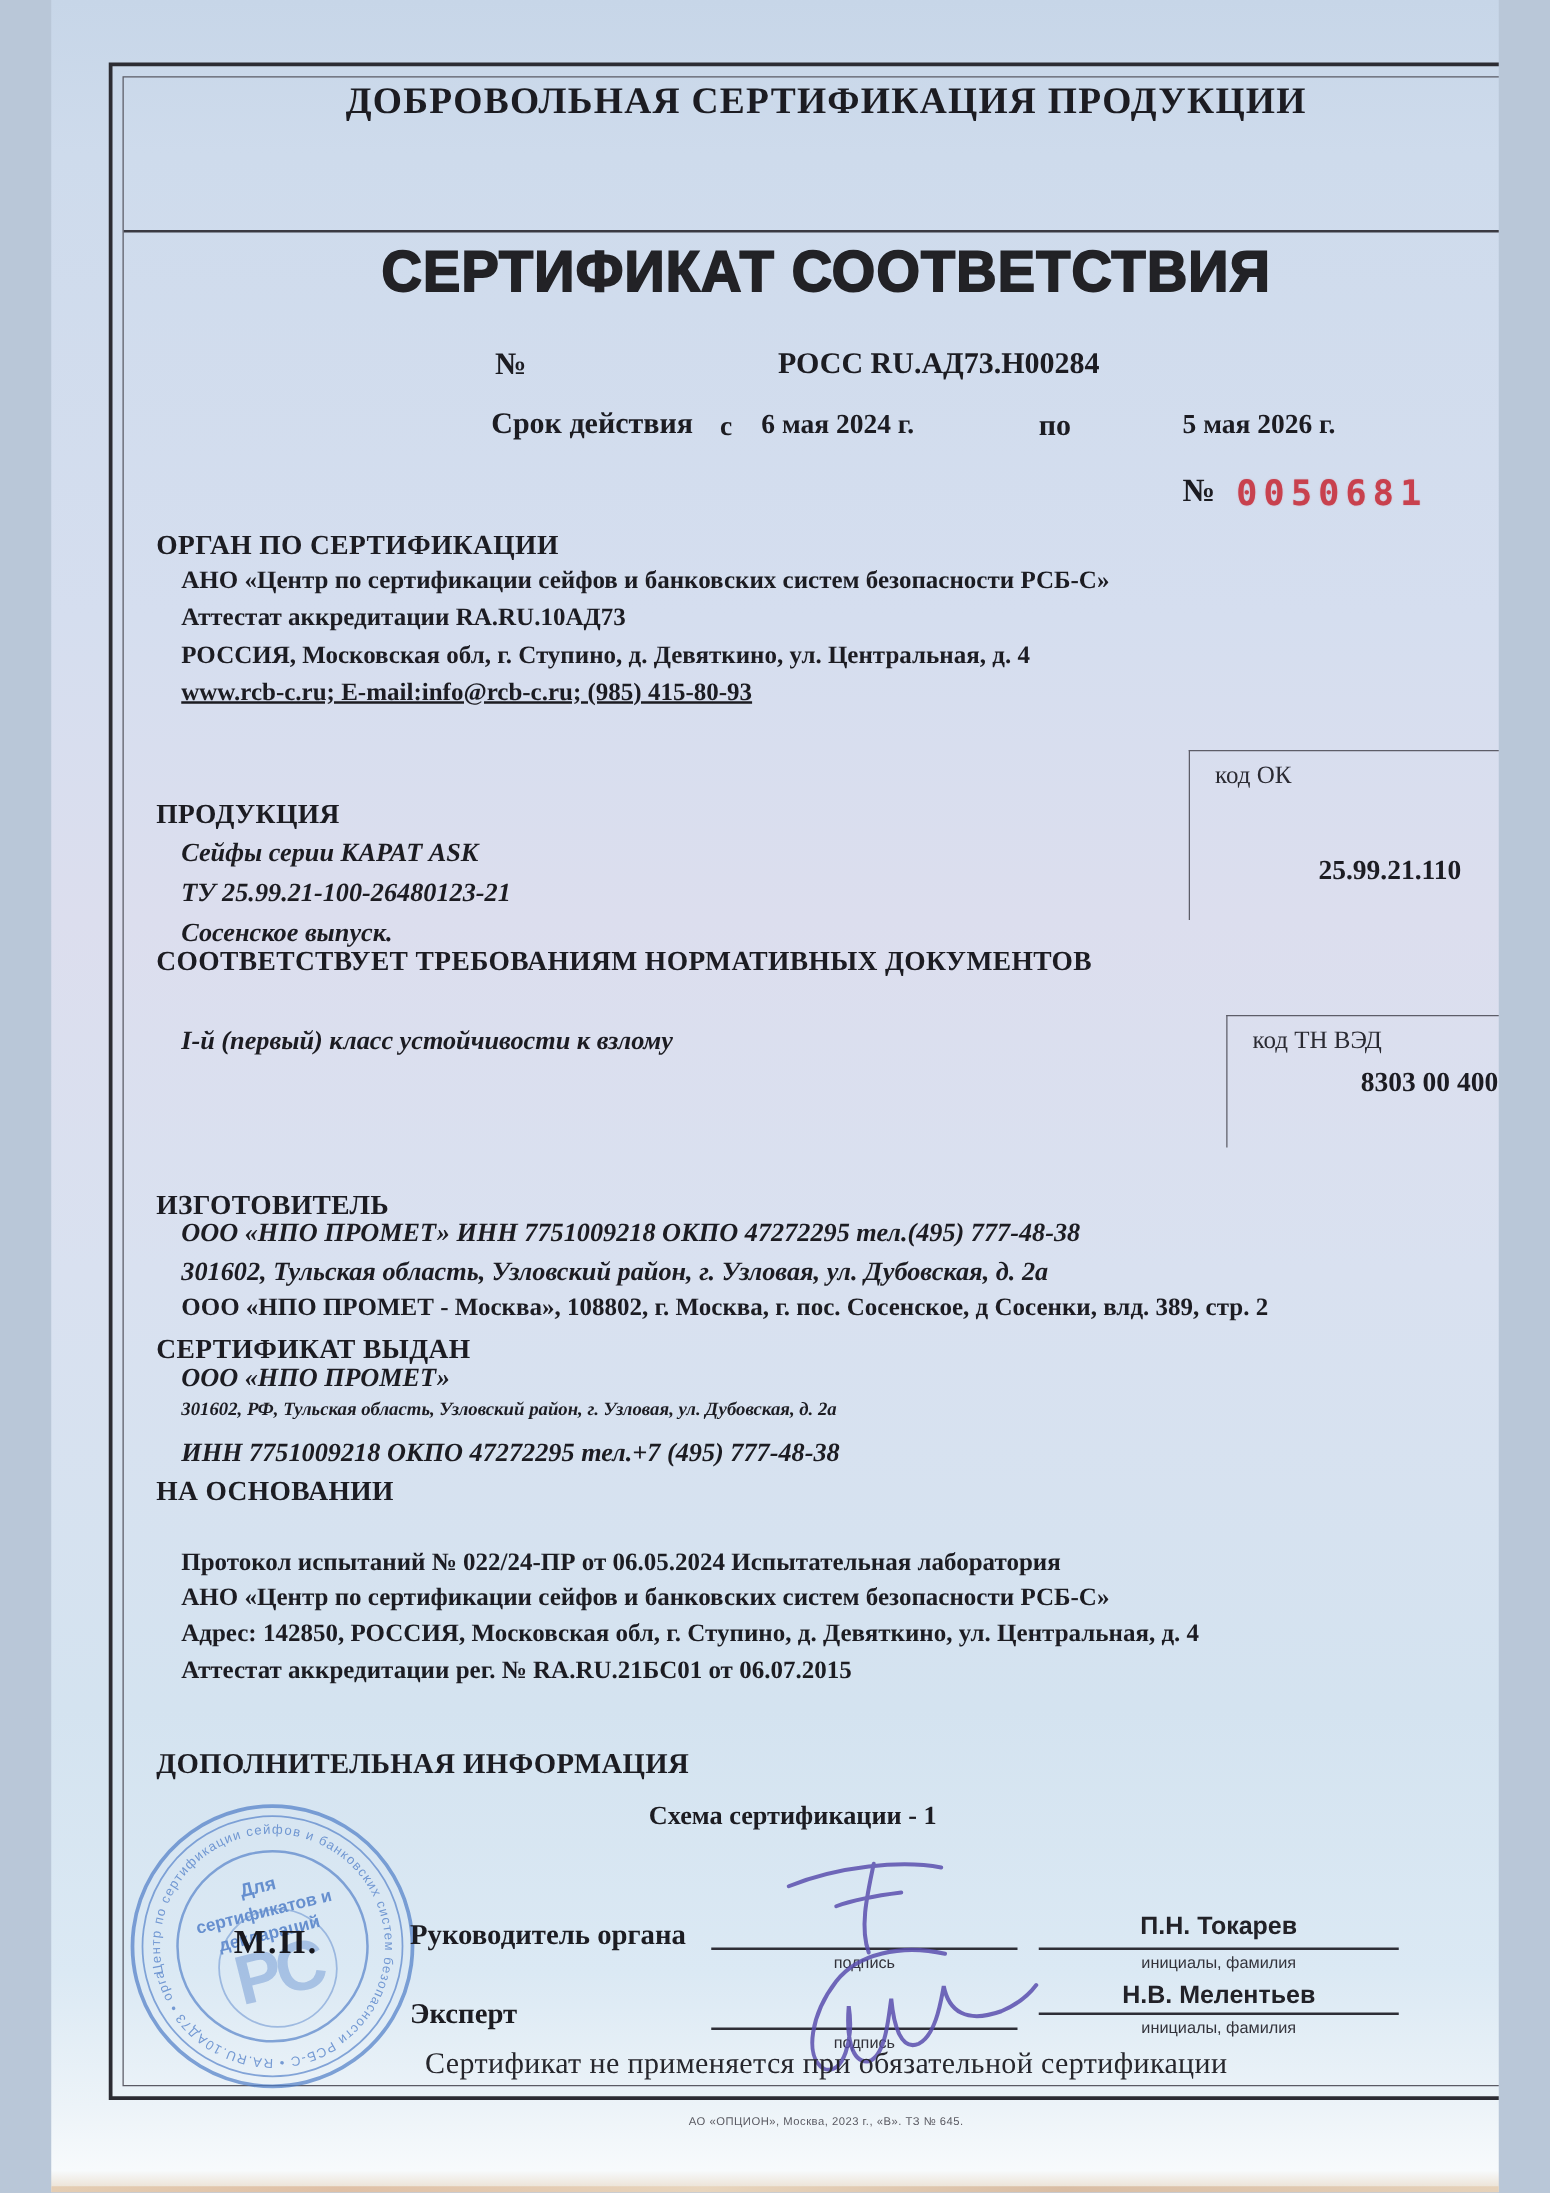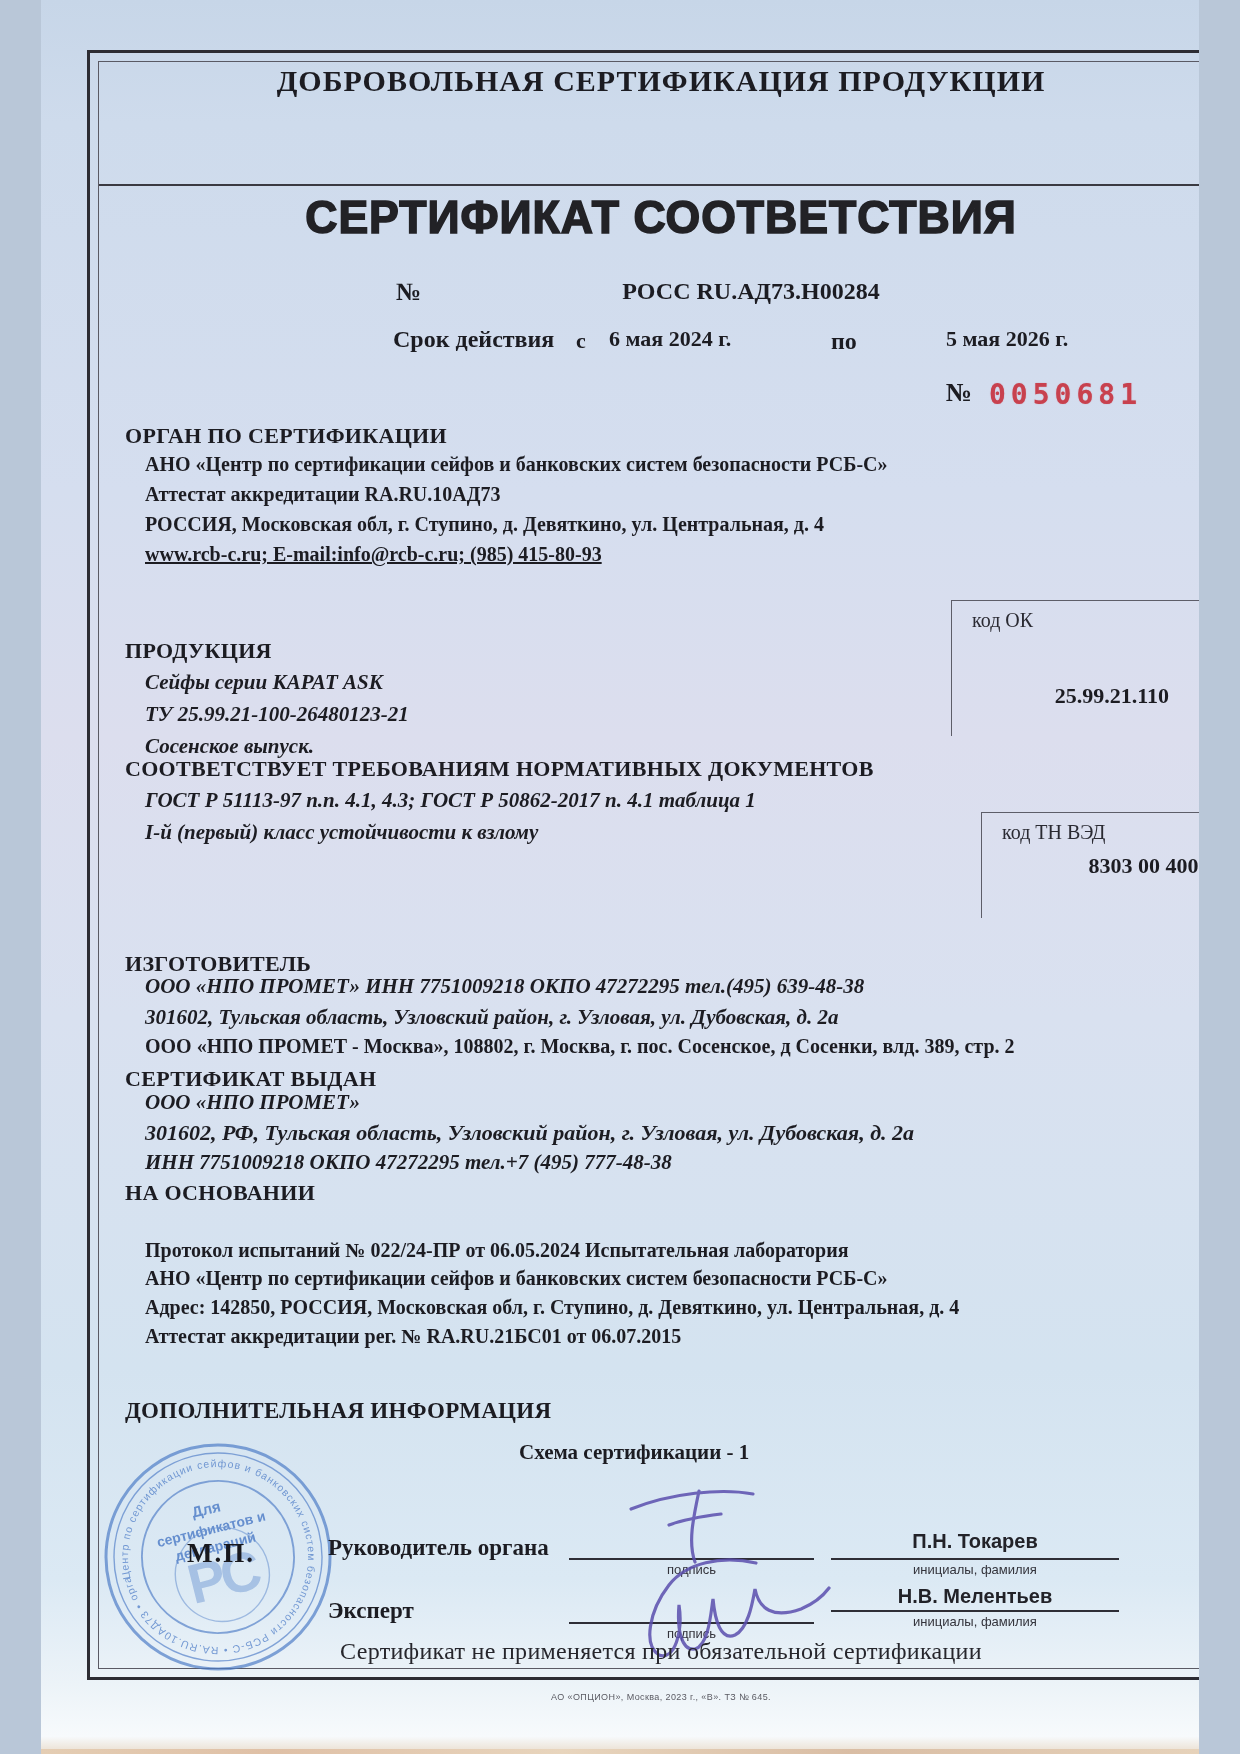--- a/index.html
+++ b/index.html
@@ -69,36 +69,35 @@
   <div class="ln it" style="left:104px;top:670px;font-size:21px;">Сейфы серии КАРАТ ASK</div>
   <div class="ln it" style="left:104px;top:702px;font-size:21px;">ТУ 25.99.21-100-26480123-21</div>
   <div class="ln it" style="left:104px;top:734px;font-size:21px;">Сосенское выпуск.</div>
 
   <div class="codebox" style="left:910px;top:600px;width:275px;height:135px;">
     <div class="codelabel">код ОК</div>
     <div class="codeval" style="right:58px;top:82px;">25.99.21.110</div>
   </div>
 
   <div class="ln hd" style="left:84px;top:756px;font-size:22px;">СООТВЕТСТВУЕТ ТРЕБОВАНИЯМ НОРМАТИВНЫХ ДОКУМЕНТОВ</div>
-  <div class="ln it" style="left:104px;top:788px;font-size:21px;">ГОСТ Р 51113-97 п.п. 4.1, 4.3; ГОСТ Р 50862-2017 п. 4.1 таблица 1</div>
   <div class="ln it" style="left:104px;top:820px;font-size:21px;">I-й (первый) класс устойчивости к взлому</div>
 
   <div class="codebox" style="left:910px;top:812px;width:275px;height:105px;margin-left:30px;">
     <div class="codelabel">код ТН ВЭД</div>
     <div class="codeval" style="right:42px;top:40px;">8303 00 400 0</div>
   </div>
 
   <div class="ln hd" style="left:84px;top:951px;">ИЗГОТОВИТЕЛЬ</div>
-  <div class="ln it" style="left:104px;top:974px;font-size:21px;">ООО «НПО ПРОМЕТ» ИНН 7751009218 ОКПО 47272295   тел.(495) 639-48-38</div>
+  <div class="ln it" style="left:104px;top:974px;font-size:21px;">ООО «НПО ПРОМЕТ» ИНН 7751009218 ОКПО 47272295   тел.(495) 777-48-38</div>
   <div class="ln it" style="left:104px;top:1005px;font-size:21px;">301602, Тульская область, Узловский район,  г. Узловая, ул. Дубовская, д. 2а</div>
   <div class="ln" style="left:104px;top:1035px;">ООО «НПО ПРОМЕТ - Москва», 108802, г. Москва, г. пос. Сосенское, д Сосенки, влд. 389, стр. 2</div>
 
   <div class="ln hd" style="left:84px;top:1066px;">СЕРТИФИКАТ ВЫДАН</div>
   <div class="ln it" style="left:104px;top:1090px;font-size:21px;">ООО «НПО ПРОМЕТ»</div>
-  <div class="ln it" style="left:104px;top:1120px;font-size:22px;">301602, РФ, Тульская область, Узловский район,  г. Узловая, ул. Дубовская, д. 2а</div>
+  <div class="ln it" style="left:104px;top:1120px;font-size:15px;">301602, РФ, Тульская область, Узловский район,  г. Узловая, ул. Дубовская, д. 2а</div>
   <div class="ln it" style="left:104px;top:1150px;font-size:21px;">ИНН 7751009218 ОКПО  47272295    тел.+7 (495) 777-48-38</div>
 
   <div class="ln hd" style="left:84px;top:1180px;">НА ОСНОВАНИИ</div>
   <div class="ln" style="left:104px;top:1239px;">Протокол испытаний № 022/24-ПР от 06.05.2024 Испытательная лаборатория</div>
   <div class="ln" style="left:104px;top:1267px;">АНО  «Центр по сертификации сейфов и банковских систем безопасности РСБ-С»</div>
   <div class="ln" style="left:104px;top:1296px;">Адрес: 142850, РОССИЯ, Московская обл, г. Ступино, д. Девяткино, ул. Центральная, д. 4</div>
   <div class="ln" style="left:104px;top:1325px;">Аттестат аккредитации рег. № RA.RU.21БС01 от 06.07.2015</div>
 
   <div class="ln hd" style="left:84px;top:1398px;font-size:23px;">ДОПОЛНИТЕЛЬНАЯ ИНФОРМАЦИЯ</div>
   <div class="ln" style="left:478px;top:1440px;font-size:21px;">Схема сертификации - 1</div>

